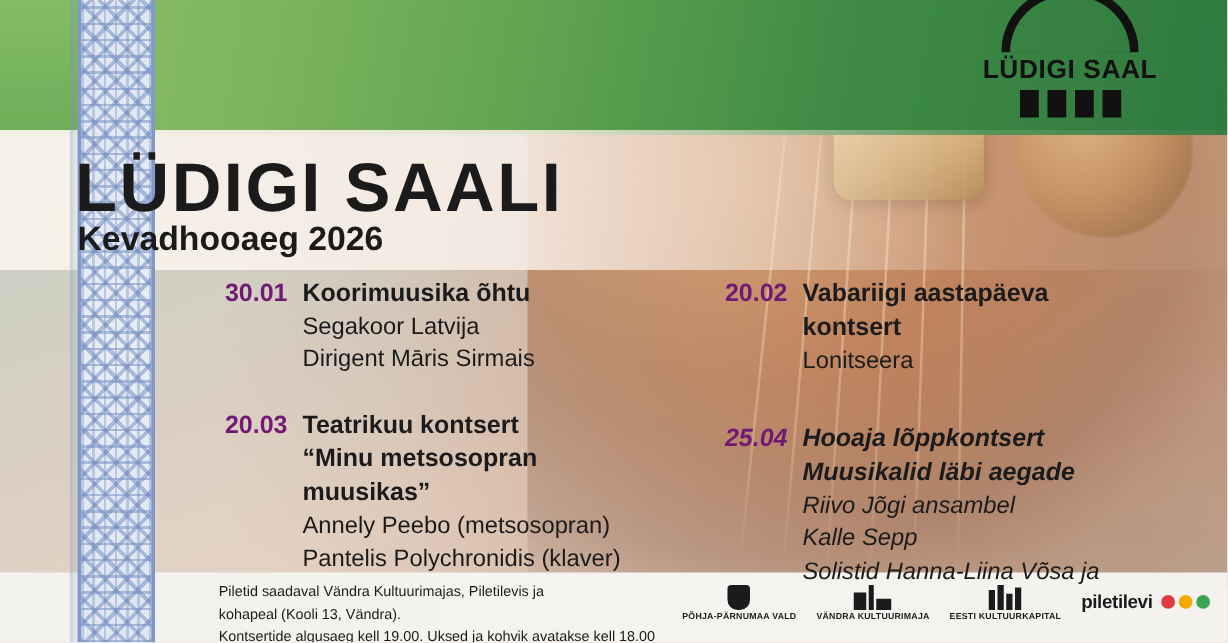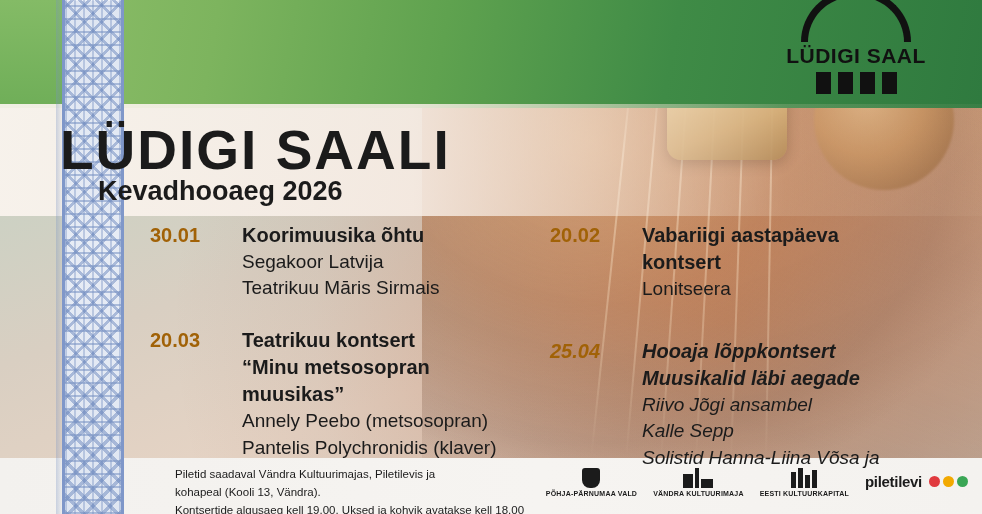--- a/index.html
+++ b/index.html
@@ -179,21 +179,20 @@
     white-space: nowrap;
   }
   .subhead {
     position: absolute;
     left: 62px; top: 176px;
     font-family: "Liberation Sans", sans-serif;
     font-weight: bold;
     font-size: 27px;
     color: #1b1b1b;
     white-space: nowrap;
-    padding-left: 36px;
   }
 
   
   .events {
     position: absolute;
     left: 150px; top: 222px;
     width: 820px;
   }
   .col {
     position: absolute;
@@ -206,22 +205,24 @@
   .event-row {
     display: flex;
     align-items: flex-start;
   }
   .date {
     flex: 0 0 auto;
     width: 92px;
     font-family: "Liberation Sans", sans-serif;
     font-weight: bold;
     font-size: 20px;
-    color: #a16207;
+    color: #701a75;
     line-height: 1.35;
+    text-align: right;
+    padding-right: 12px;
     box-sizing: border-box;
   }
   .body { flex: 1 1 auto; }
   .ev-title {
     font-family: "Liberation Sans", sans-serif;
     font-weight: bold;
     font-size: 20px;
     color: #1b1b1b;
     line-height: 1.35;
   }
@@ -340,21 +341,21 @@
   <div class="events">
 
     <div class="col col-left">
 
       <div class="event">
         <div class="event-row">
           <div class="date">30.01</div>
           <div class="body">
             <div class="ev-title">Koorimuusika õhtu</div>
             <div class="ev-line">Segakoor Latvija</div>
-            <div class="ev-line">Teatrikuu Māris Sirmais</div>
+            <div class="ev-line">Dirigent Māris Sirmais</div>
           </div>
         </div>
       </div>
 
       <div class="event" style="margin-top:26px;">
         <div class="event-row">
           <div class="date">20.03</div>
           <div class="body">
             <div class="ev-title">Teatrikuu kontsert</div>
             <div class="ev-title">“Minu metsosopran muusikas”</div>

